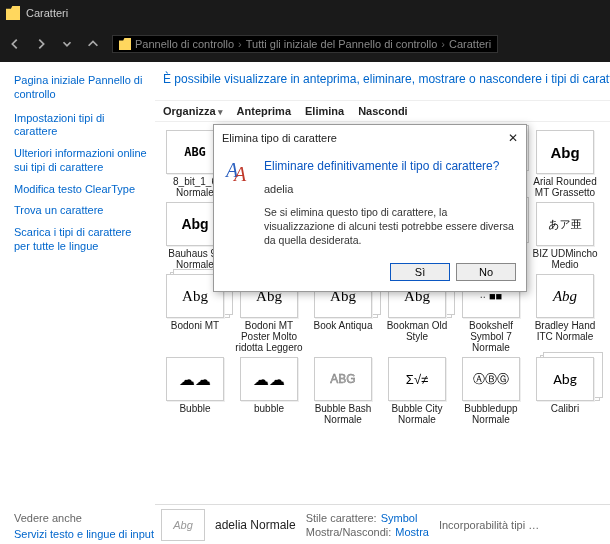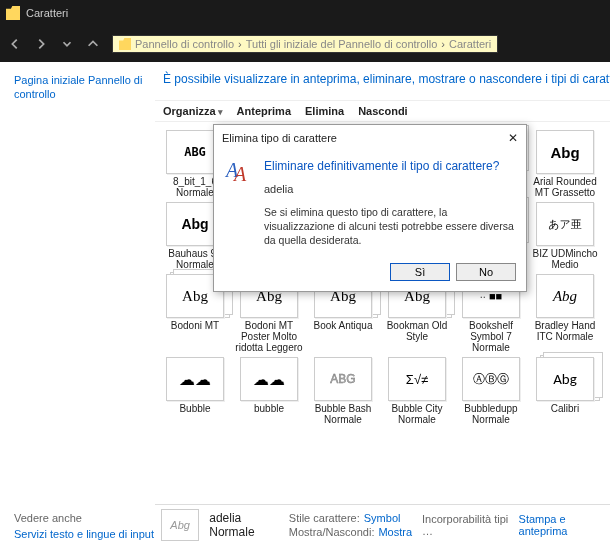--- a/index.html
+++ b/index.html
@@ -2,21 +2,21 @@
 <html><head>
 <meta charset="utf-8">
 <style>
   * { box-sizing: border-box; margin: 0; padding: 0; font-family: "Segoe UI", sans-serif; }
   body { width: 610px; height: 544px; overflow: hidden; font-size: 11px; background: #fff; }
   .titlebar { background: #1a1a1a; color: #ccc; height: 26px; display: flex; align-items: center; padding: 0 6px; gap: 6px; }
   .folder-icon { width: 14px; height: 14px; background: #ffd75e; clip-path: polygon(0 20%,35% 20%,45% 0,100% 0,100% 100%,0 100%); }
   .navbar { background: #1a1a1a; height: 36px; display: flex; align-items: center; padding: 0 8px; gap: 12px; color: #aaa; }
   .nav-arrow { width: 14px; height: 14px; display: flex; align-items: center; justify-content: center; color: #aaa; }
   .nav-arrow svg { width: 14px; height: 14px; stroke: #aaa; stroke-width: 2; fill: none; }
-  .addr { display: flex; align-items: flex-start; gap: 4px; background: #fef9c3; border: 1px solid #333; padding: 2px 6px; color: #888; font-size: 11px; }
+  .addr { display: flex; align-items: flex-start; gap: 4px; background: #000000; border: 1px solid #333; padding: 2px 6px; color: #888; font-size: 11px; }
   .crumb-sep { color: #666; }
   .content { display: flex; height: calc(544px - 62px - 40px); }
   .sidebar { width: 155px; padding: 12px 8px 8px 14px; color: #0066cc; font-size: 11px; }
   .sidebar .hdr { color: #0066cc; margin-bottom: 10px; line-height: 1.25; }
   .sidebar .lnk { color: #0066cc; margin-bottom: 8px; cursor: pointer; line-height: 1.25; }
   .main { flex: 1; position: relative; padding: 10px 0 0 0; overflow: hidden; }
   .headline { color: #0066cc; font-size: 12px; margin: 0 0 14px 8px; white-space: nowrap; }
   .toolbar { display: flex; gap: 14px; padding: 4px 8px; font-size: 11px; color: #222; border-top: 1px solid #eee; border-bottom: 1px solid #eee; }
   .toolbar span { cursor: pointer; font-weight: bold; }
   .toolbar .arrow::after { content: " ▾"; font-size: 9px; color: #666; }
@@ -85,20 +85,27 @@
     <span class="crumb-sep">›</span>
     <span>Tutti gli iniziale del Pannello di controllo</span>
     <span class="crumb-sep">›</span>
     <span>Caratteri</span>
   </div>
 </div>
 
 <div class="content">
   <div class="sidebar">
     <div class="hdr">Pagina iniziale Pannello di controllo</div>
+    <div id="sidelinks">
+        <div class="lnk">Impostazioni tipi di carattere</div>
+        <div class="lnk">Ulteriori informazioni online sui tipi di carattere</div>
+        <div class="lnk">Modifica testo ClearType</div>
+        <div class="lnk">Trova un carattere</div>
+        <div class="lnk">Scarica i tipi di carattere per tutte le lingue</div>
+      </div>
   </div>
   <div class="main">
     <div class="headline">È possibile visualizzare in anteprima, eliminare, mostrare o nascondere i tipi di carattere install</div>
     <div class="toolbar">
       <span class="arrow">Organizza</span>
       <span>Anteprima</span>
       <span>Elimina</span>
       <span>Nascondi</span>
     </div>
     <div class="grid" id="fontgrid">
@@ -234,16 +241,13 @@
   <div class="row">
     <div class="name">adelia Normale</div>
   </div>
   <div class="row">
     <div class="pair"><span>Stile carattere:</span><span class="val">Symbol</span></div>
     <div class="pair"><span>Mostra/Nascondi:</span><span class="val">Mostra</span></div>
   </div>
   <div class="row">
     <div class="pair"><span>Incorporabilità tipi …</span></div>
   </div>
-  <div class="row">
-    <div class="pair"><span style="color:#0066cc">Stampa e anteprima</span></div>
-  </div>
 </div>
 
 </body></html>

